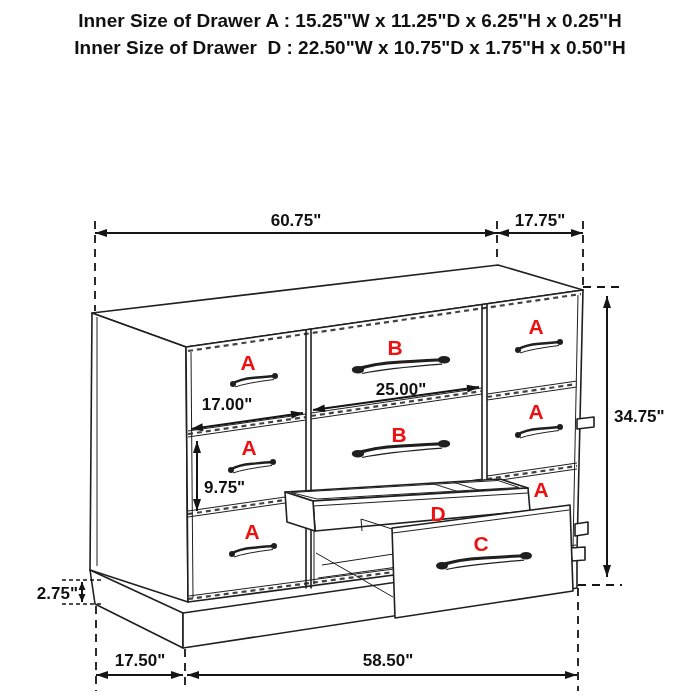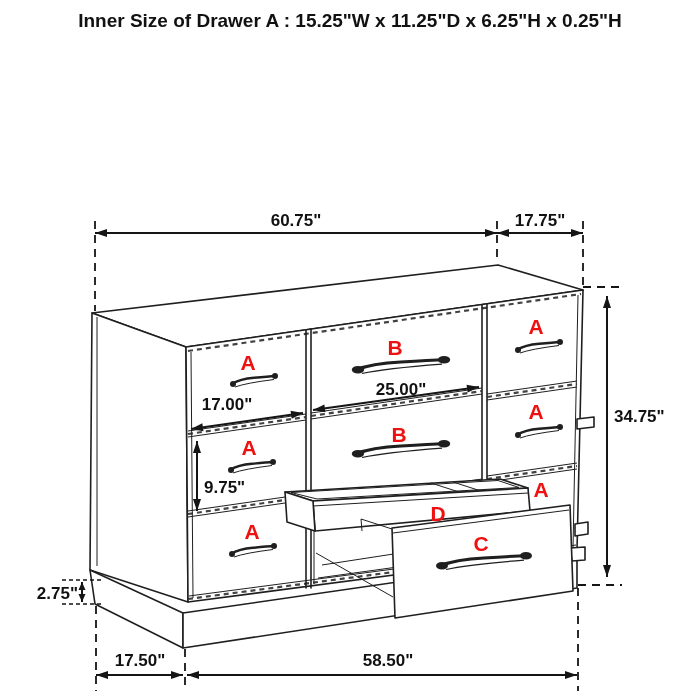--- a/index.html
+++ b/index.html
@@ -20,20 +20,21 @@
   .drawer-text{font-family:"Liberation Sans","DejaVu Sans",sans-serif;font-size:21px;font-weight:bold;}
   .cap{fill:#1f1f1f;stroke:none;}
 </style>
 </head>
 <body>
 
 <div class="stage">
 
   <div class="title-block">
     <div class="title-line">Inner Size of Drawer A : 15.25"W x 11.25"D x 6.25"H x 0.25"H</div>
+    <div class="title-line">Inner Size of Drawer  D : 22.50"W x 10.75"D x 1.75"H x 0.50"H</div>
   </div>
 
   <svg width="700" height="700" viewBox="0 0 700 700">
     <defs>
       <marker id="arr" markerWidth="14" markerHeight="10" refX="13" refY="5" orient="auto-start-reverse" markerUnits="userSpaceOnUse">
         <path d="M1,1 L13,5 L1,9 Z" fill="#151515"></path>
       </marker>
       <marker id="arrs" markerWidth="10" markerHeight="8" refX="9" refY="4" orient="auto-start-reverse" markerUnits="userSpaceOnUse">
         <path d="M1,0.5 L9,4 L1,7.5 Z" fill="#151515"></path>
       </marker>

